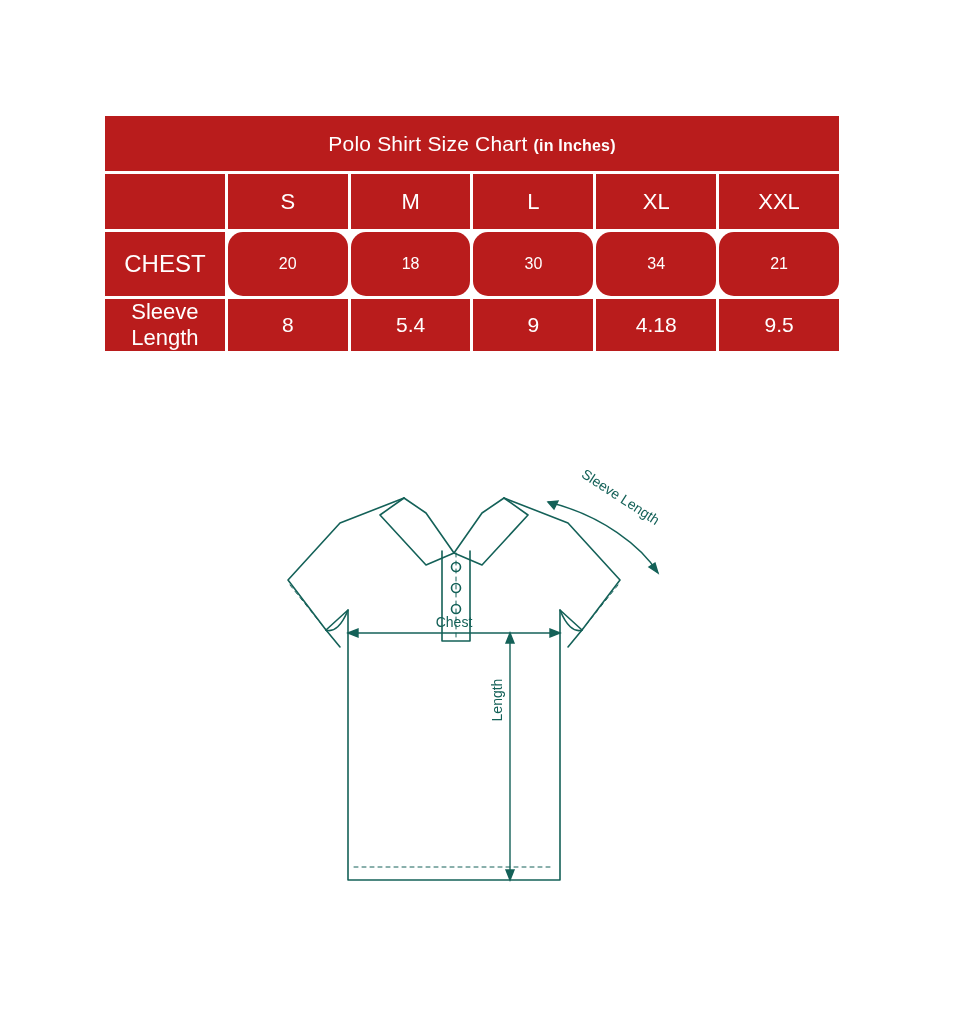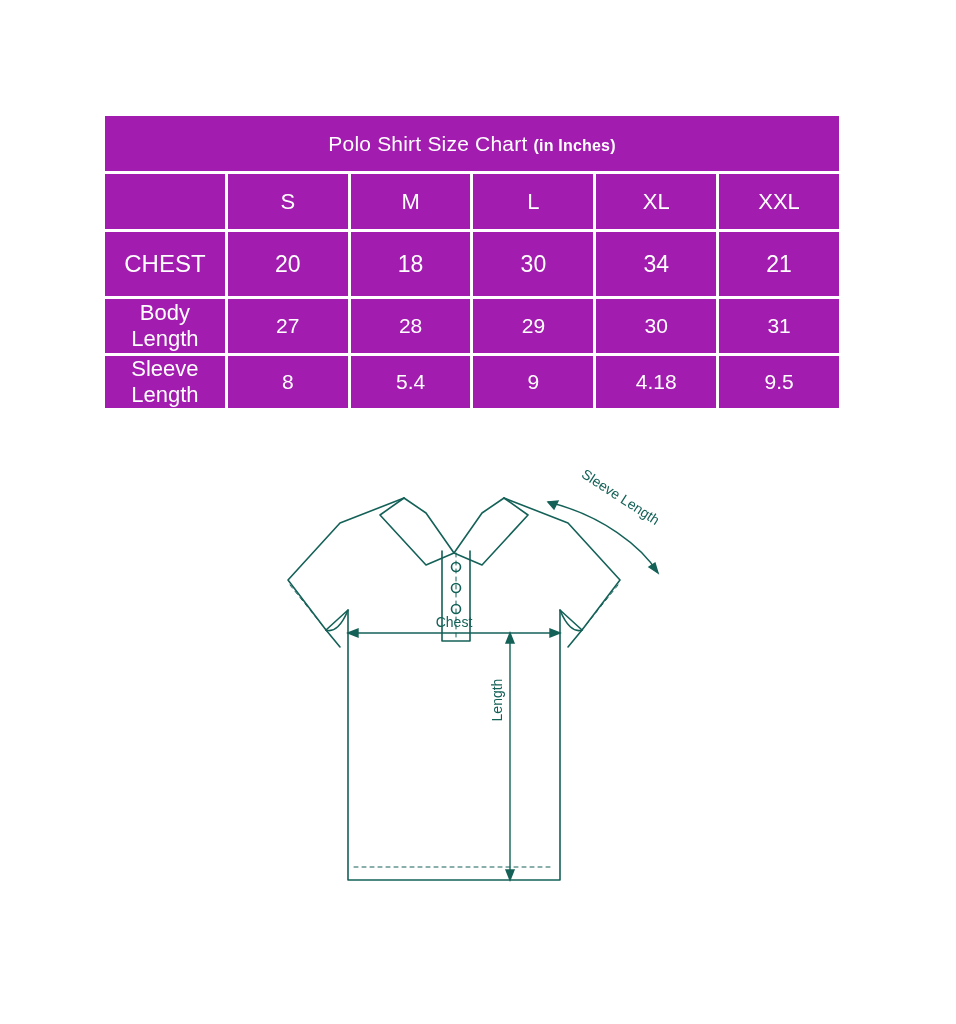--- a/index.html
+++ b/index.html
@@ -22,21 +22,21 @@
     top: 113px;
     width: 740px;
   }
   table.size-chart {
     border-collapse: separate;
     border-spacing: 3px;
     width: 740px;
     table-layout: fixed;
   }
   table.size-chart td {
-    background: #a21caf;
+    background: #b91c1c;
     color: #ffffff;
     text-align: center;
     vertical-align: middle;
     padding: 0;
     height: 55px;
     font-weight: normal;
   }
   td.title-cell {
     font-size: 21px;
     font-weight: bold;
@@ -58,21 +58,21 @@
   }
   td.size-head {
     font-size: 22px;
     height: 50px;
   }
   td.value-cell {
     font-size: 21px;
   }
   tr.chest-row td { height: 64px; }
   tr.chest-row td.row-label { font-size: 24px; }
-  tr.chest-row td.value-cell { font-size: 23px; }
+  tr.chest-row td.value-cell { font-size: 16px; border-radius: 15px; }
   tr.body-row td { height: 54px; }
   tr.sleeve-row td { height: 52px; }
 
   
   .illustration {
     position: absolute;
     left: 230px;
     top: 455px;
     width: 500px;
     height: 470px;
@@ -104,28 +104,20 @@
         <td class="size-head">XL</td>
         <td class="size-head">XXL</td>
       </tr>
       <tr class="chest-row">
         <td class="row-label">CHEST</td>
         <td class="value-cell">20</td>
         <td class="value-cell">18</td>
         <td class="value-cell">30</td>
         <td class="value-cell">34</td>
         <td class="value-cell">21</td>
-      </tr>
-      <tr class="body-row">
-        <td class="row-label">Body Length</td>
-        <td class="value-cell">27</td>
-        <td class="value-cell">28</td>
-        <td class="value-cell">29</td>
-        <td class="value-cell">30</td>
-        <td class="value-cell">31</td>
       </tr>
       <tr class="sleeve-row">
         <td class="row-label">Sleeve Length</td>
         <td class="value-cell">8</td>
         <td class="value-cell">5.4</td>
         <td class="value-cell">9</td>
         <td class="value-cell">4.18</td>
         <td class="value-cell">9.5</td>
       </tr>
     </tbody>

